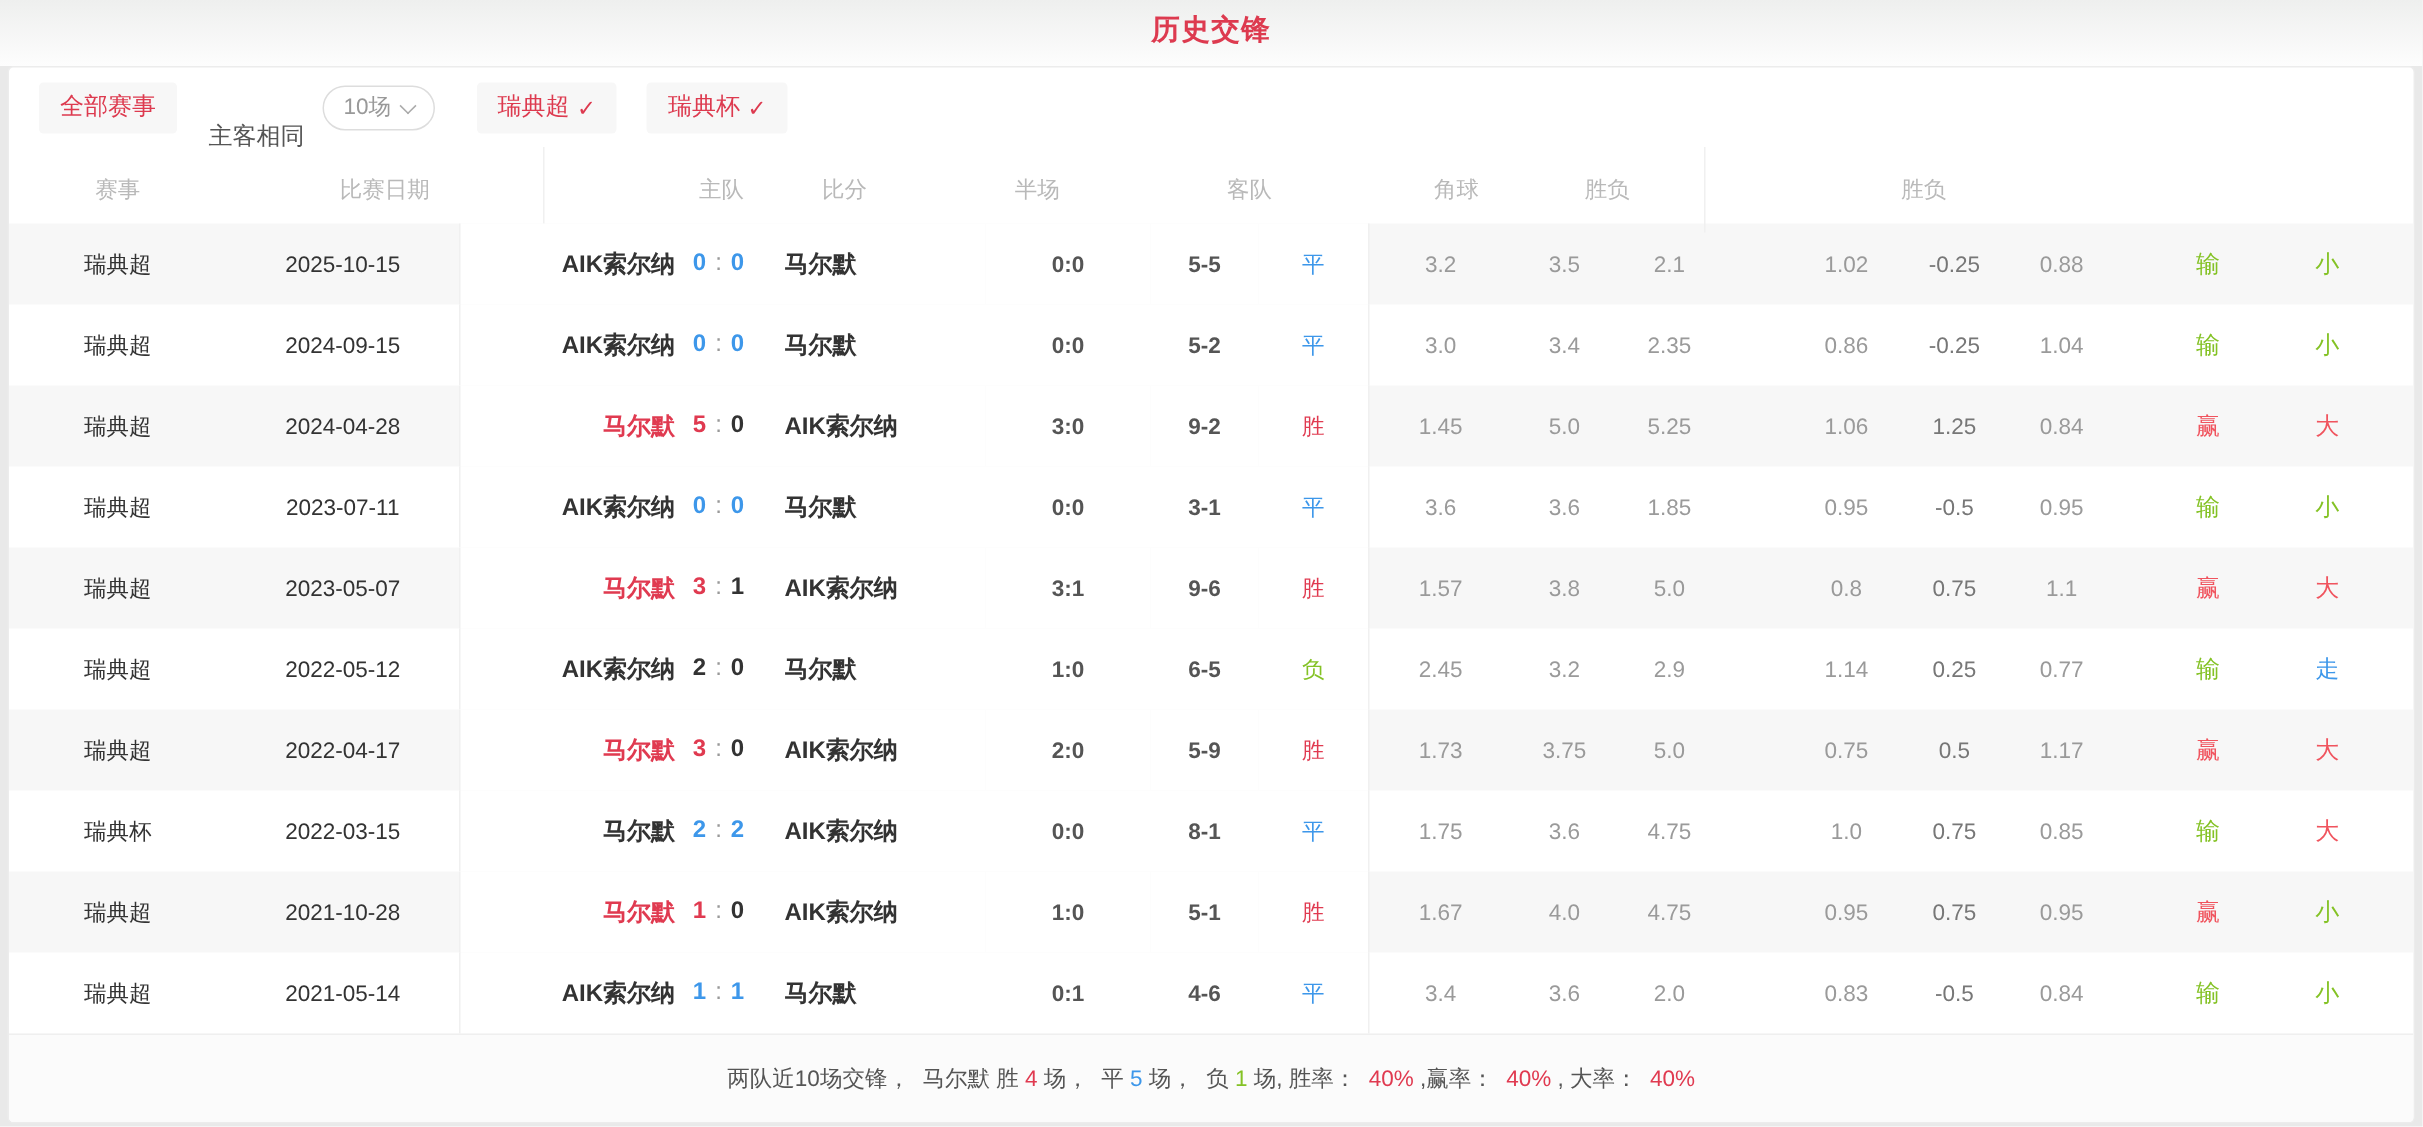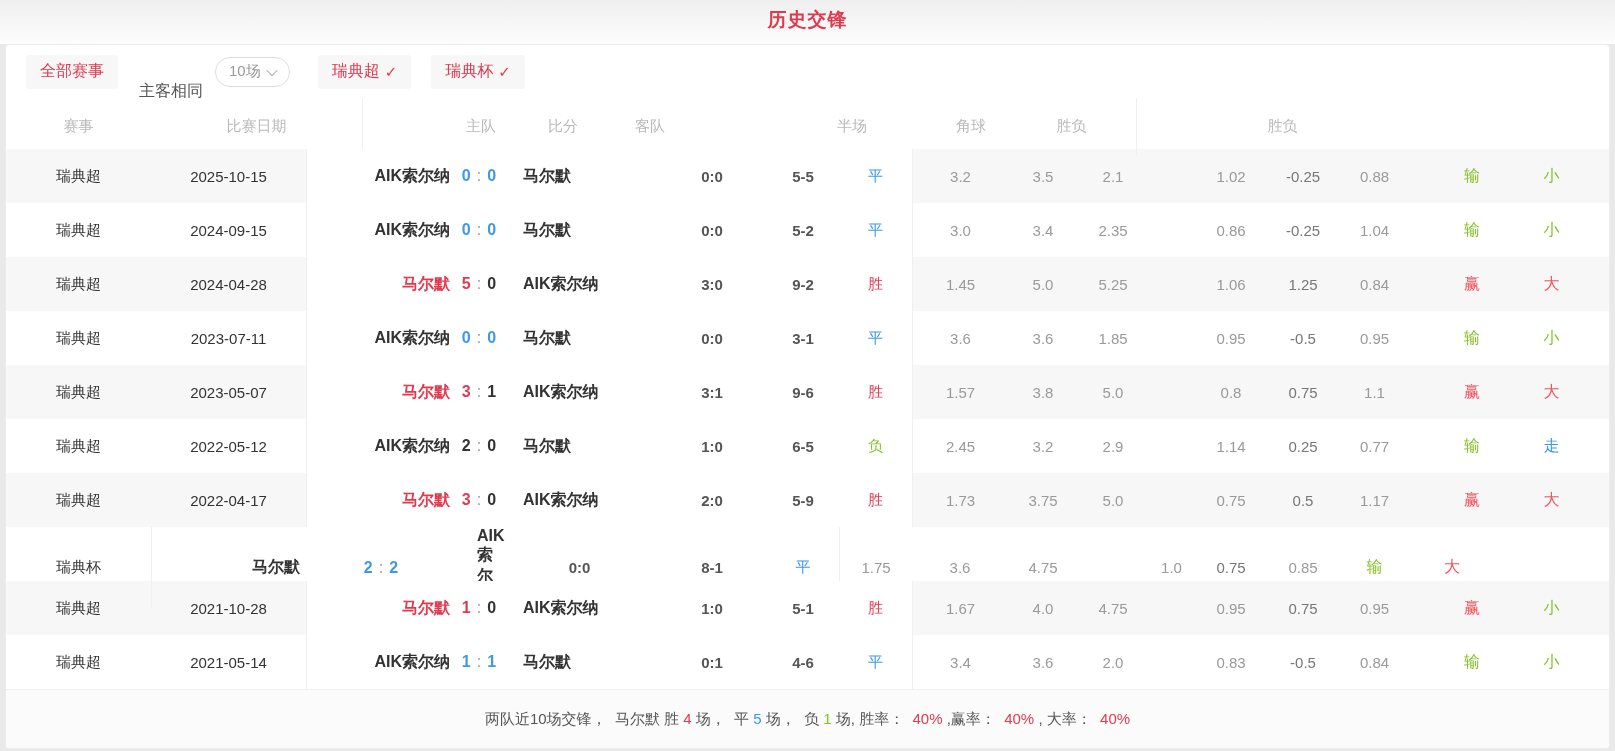--- a/index.html
+++ b/index.html
@@ -70,22 +70,22 @@
       <span>瑞典杯</span>
       <span class="check">✓</span>
     </div>
   </div>
 
   <div class="grid-row thead">
     <div class="cell">赛事</div>
     <div class="cell">比赛日期</div>
     <div class="cell a-right sec-start" style="padding-right:16px">主队</div>
     <div class="cell">比分</div>
+    <div class="cell">半场</div>
     <div class="cell a-left">客队</div>
-    <div class="cell">半场</div>
     <div class="cell">角球</div>
     <div class="cell">胜负</div>
     <div class="cell sec-start" style="grid-column:9 / span 3">胜负</div>
     <div class="cell"></div>
     <div class="cell" style="grid-column:13 / span 3">让球</div>
     <div class="cell">走势</div>
     <div class="cell c-goals">进球数</div>
   </div>
 
   <div>
@@ -245,20 +245,21 @@
       <div class="cell c-odds">5.0</div>
       <div class="cell"></div>
       <div class="cell c-odds">0.75</div>
       <div class="cell c-line">0.5</div>
       <div class="cell c-odds">1.17</div>
       <div class="cell c-trend" style="color: rgb(240, 84, 94);">赢</div>
       <div class="cell c-goals" style="color: rgb(240, 84, 94);">大</div>
     </div>
       <div class="grid-row row">
       <div class="cell">瑞典杯</div>
+      <div class="cell">2022-03-15</div>
       <div class="cell a-right sec-start mid c-home" style="color: rgb(51, 51, 51);">马尔默</div>
       <div class="cell mid c-score">
         <span style="color: rgb(61, 151, 234);">2</span>
           <span class="colon">:</span>
           <span style="color: rgb(61, 151, 234);">2</span>
       </div>
       <div class="cell a-left mid c-away" style="color: rgb(51, 51, 51);">AIK索尔纳</div>
       <div class="cell mid c-half">0:0</div>
       <div class="cell mid c-corner">8-1</div>
       <div class="cell mid" style="color: rgb(61, 151, 234);">平</div>

